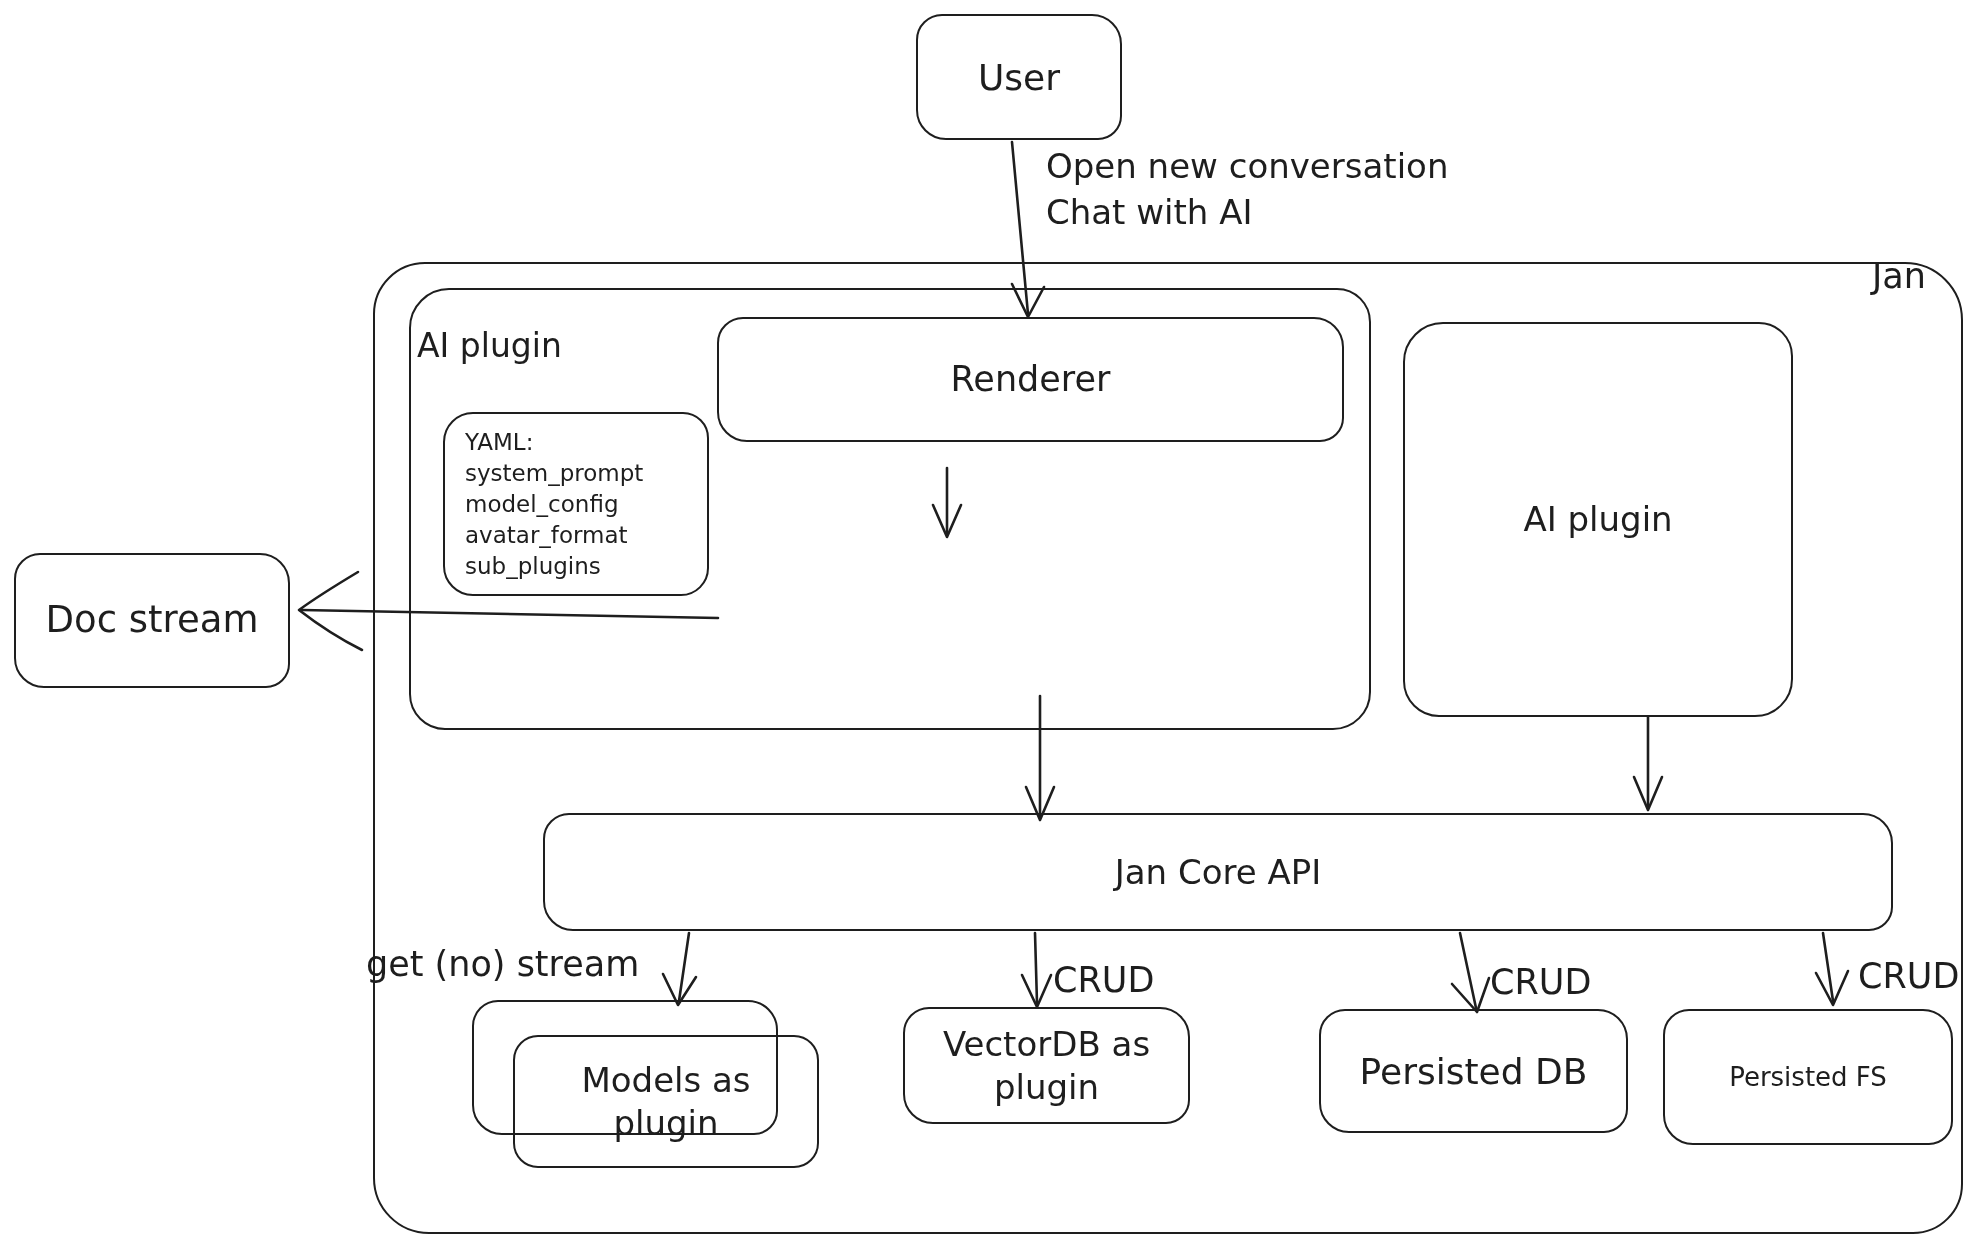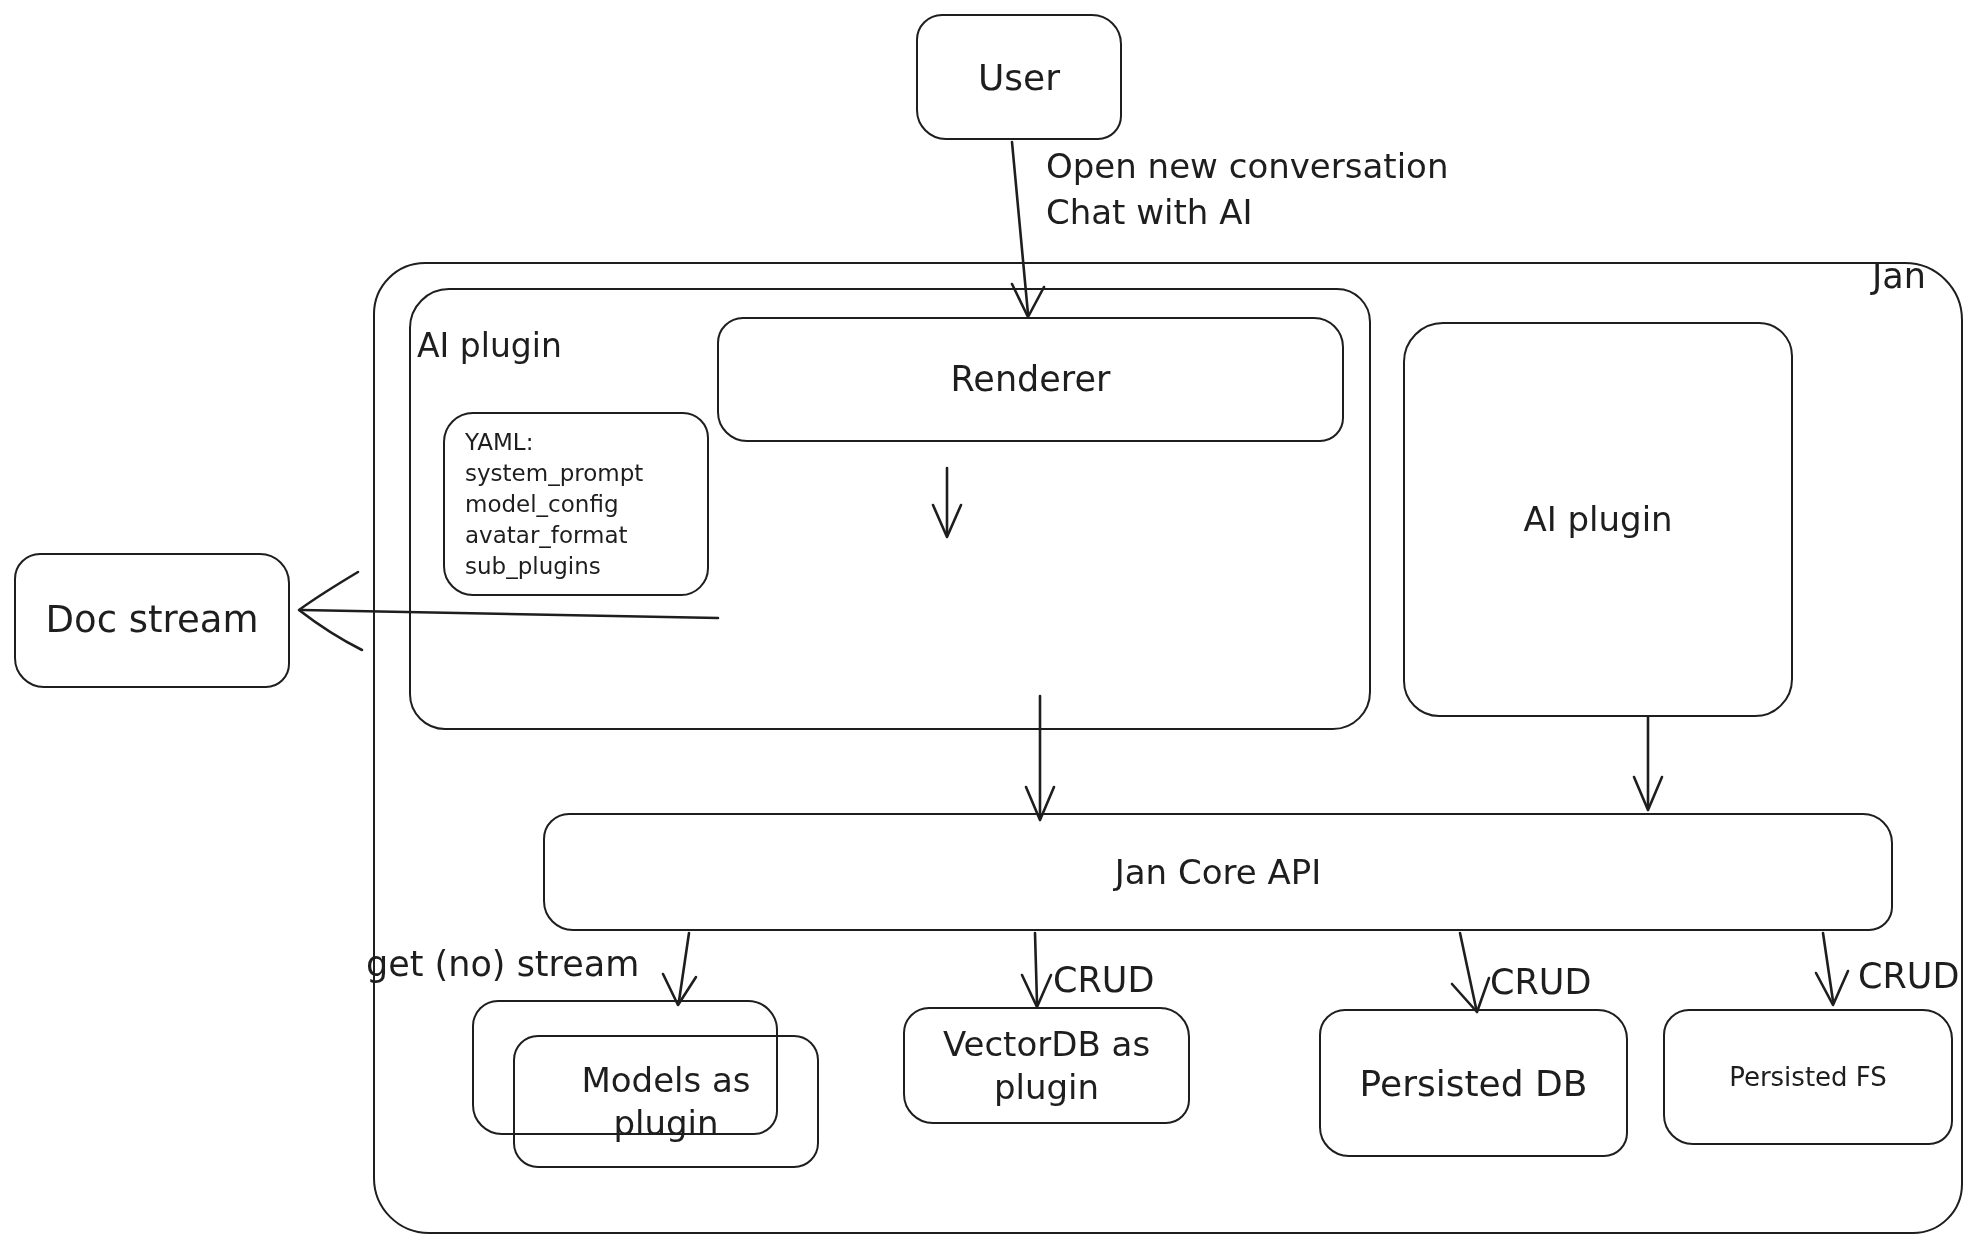--- a/index.html
+++ b/index.html
@@ -104,21 +104,21 @@
 
   <div class="box r26" style="left:472px;top:1000px;width:306px;height:135px;"></div>
   <div class="box r26" style="left:513px;top:1035px;width:306px;height:133px;font-size:34px;background:transparent;border-radius:25px;">
     <span class="lbl" style="width:240px;">Models as plugin</span>
   </div>
 
   <div class="box r26" style="left:903px;top:1007px;width:287px;height:117px;font-size:34px;">
     <span class="lbl" style="width:230px;">VectorDB as plugin</span>
   </div>
 
-  <div class="box r26" style="left:1319px;top:1009px;width:309px;height:148px;font-size:36px;">
+  <div class="box r26" style="left:1319px;top:1009px;width:309px;height:124px;font-size:36px;">
     <span class="lbl">Persisted DB</span>
   </div>
 
   <div class="box r26" style="left:1663px;top:1009px;width:290px;height:136px;font-size:26px;">
     <span class="lbl">Persisted FS</span>
   </div>
 
   <svg class="arrows" width="1981" height="1246" viewBox="0 0 1981 1246">
 
     <g>

